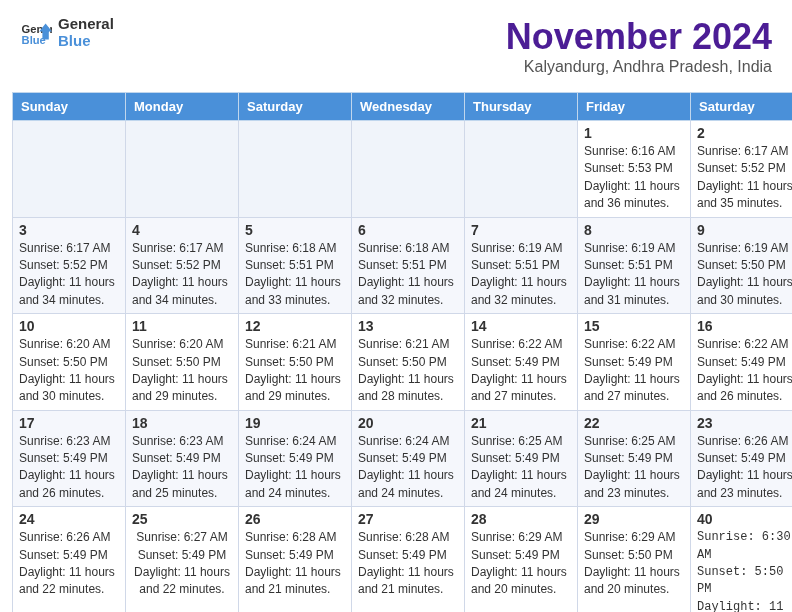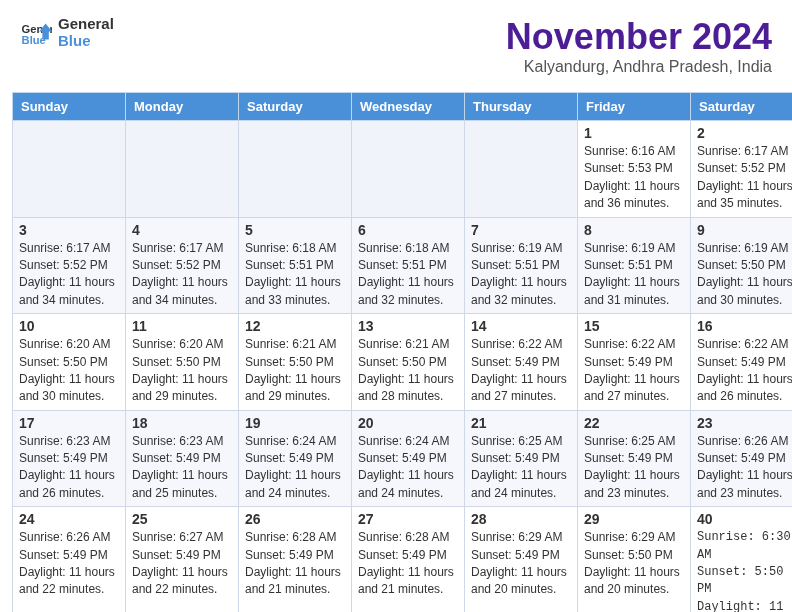--- a/index.html
+++ b/index.html
@@ -231,21 +231,21 @@
         <tr class="week-row">
           <td>
             <div class="day-num">24</div>
             <div class="day-info" style="white-space: pre-line;">Sunrise: 6:26 AM
 Sunset: 5:49 PM
 Daylight: 11 hours
 and 22 minutes.</div>
           </td>
           <td>
             <div class="day-num">25</div>
-            <div class="day-info" style="white-space: pre-line;">Sunrise: 6:27 AM
+            <div class="day-info" style="white-space: pre-line; text-align: center;">Sunrise: 6:27 AM
 Sunset: 5:49 PM
 Daylight: 11 hours
 and 22 minutes.</div>
           </td>
           <td>
             <div class="day-num">26</div>
             <div class="day-info" style="white-space: pre-line;">Sunrise: 6:28 AM
 Sunset: 5:49 PM
 Daylight: 11 hours
 and 21 minutes.</div>

